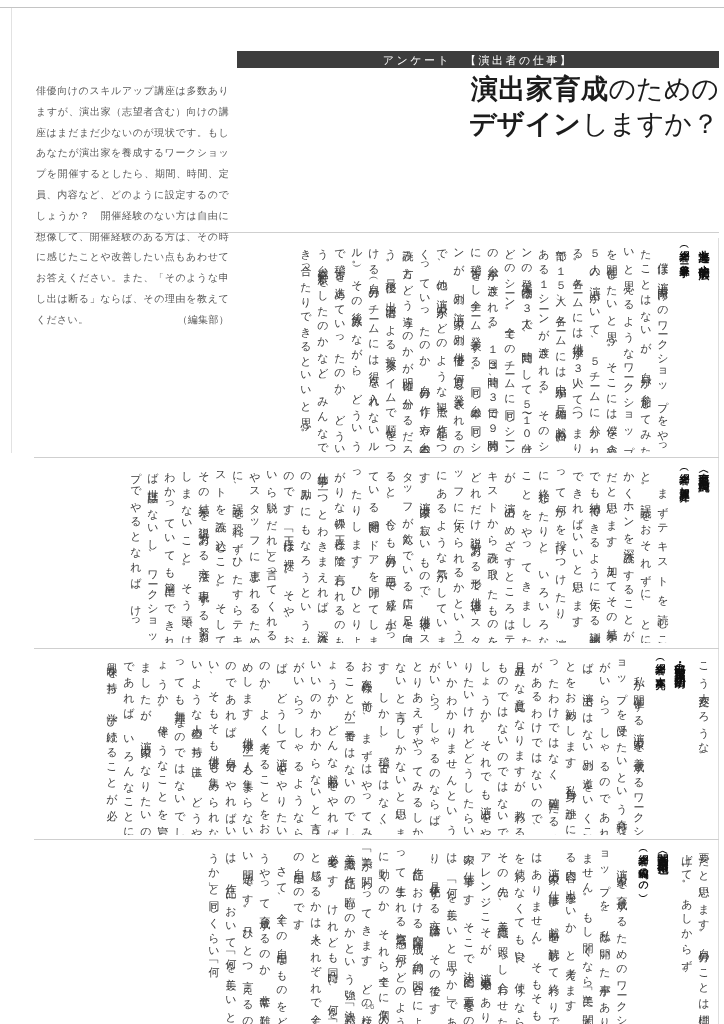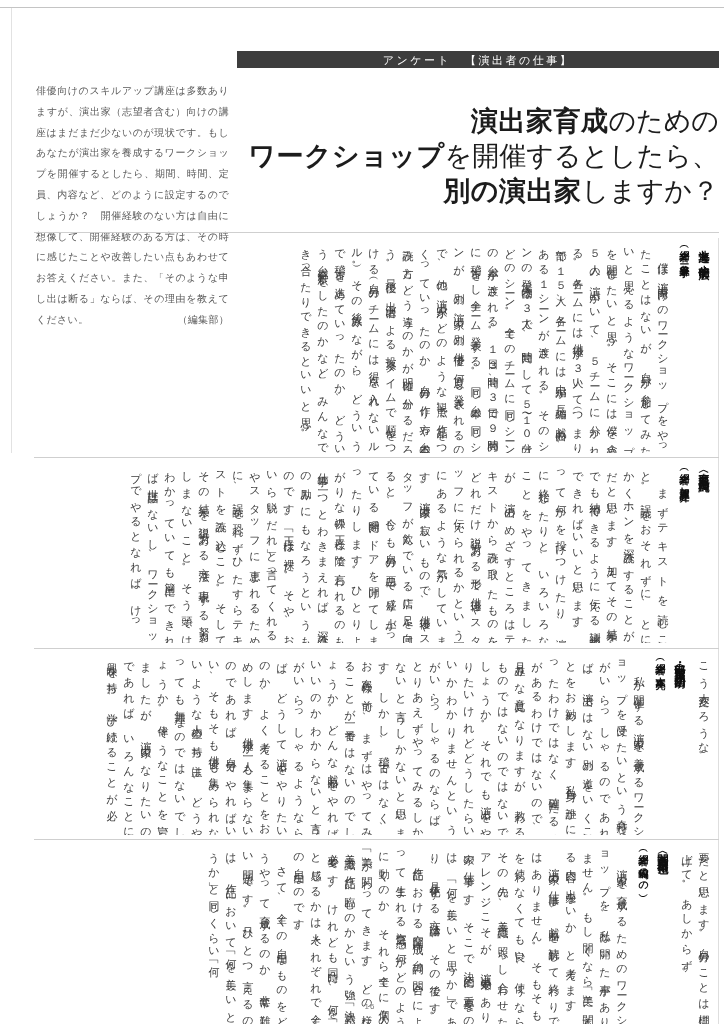--- a/index.html
+++ b/index.html
@@ -22,21 +22,21 @@
   
   .kicker{
     position:absolute;left:237px;top:51px;width:482px;height:17px;background:#3d3d3d;
     color:#fff;font-size:11px;letter-spacing:2.5px;
     display:flex;align-items:flex-end;justify-content:center;
   }
 
   
   .title{
     position:absolute;top:72px;right:5px;width:520px;text-align:right;
-    color:#1c1c1c;font-size:27px;line-height:35px;font-weight:400;margin-top:32px;
+    color:#1c1c1c;font-size:27px;line-height:35px;font-weight:400;
   }
   .title b{font-weight:800;letter-spacing:0.5px;}
 
   
   .rule{position:absolute;left:34px;right:5px;height:1px;background:#cfcfcf;}
   .rule-0{top:232px;}
   .rule-1{top:457px;}
   .rule-2{top:648px;}
   .rule-3{top:839px;}
 
@@ -80,22 +80,21 @@
   <div class="edge-right"></div>
 
   <p class="intro"><span>俳優向けのスキルアップ講座は多数ありますが、演出家（志望者含む）向けの講座はまだまだ少ないのが現状です。もしあなたが演出家を養成するワークショップを開催するとしたら、期間、時間、定員、内容など、どのように設定するのでしょうか？　開催経験のない方は自由に想像して、開催経験のある方は、その時に感じたことや改善したい点もあわせてお答えください。また、「そのような申し出は断る」ならば、その理由を教えてください。</span><span class="credit">（編集部）</span></p>
 
   <div class="kicker">
     <span>アンケート　【演出者の仕事】</span>
   </div>
 
   <div class="title">
     <div><b>演出家育成</b><span>のための</span></div>
-    <div><b>ワークショップ</b><span>を開催するとしたら、</span></div>
-    <div><b>別の演出家</b><span>しますか？</span></div>
+    <div><b>デザイン</b><span>しますか？</span></div>
   </div>
 
   <div class="rule rule-0"></div>
 
   <section class="vband band-1">
     <div class="vflow">
       <div class="sec-heading">北海道　小佐部明広</div>
       <div class="sec-introducer">（紹介者／三谷麻里子）</div>
       <div class="sec-body">　僕は演出家向けのワークショップをやったことはないが、自分が参加してみたいと思えるようなワークショップを開催したいと思う。そこには僕を含め５人の演出がいて、５チームに分かれる。各チームには俳優が３人いて（つまり全部で１５人）、各チームには中編か長編の戯曲の、ある１シーンが渡される。そのシーンの登場人物は３人で、時間にして５〜１０分ほどのシーン。全てのチームに同じシーンの台本が渡される。１日３時間、３日で９時間の間に稽古をし全チーム発表する。同じ台本の同じシーンが、別の演出家、別の俳優で何度も発表されるので、他の演出家がどのような観点で作品をつくっていったのか、自分の作り方や台本の読み方とどう違うのかが明確に分かるだろう。最後に出演者による投票タイムで順位をつける（自分のチームには得点を入れないルール）。その後飲みながら、どういう順序で稽古を進めていったのか、どういう台本解釈をしたのかなど、みんなで聞き合ったりできるといいと思う。</div>
     </div>

